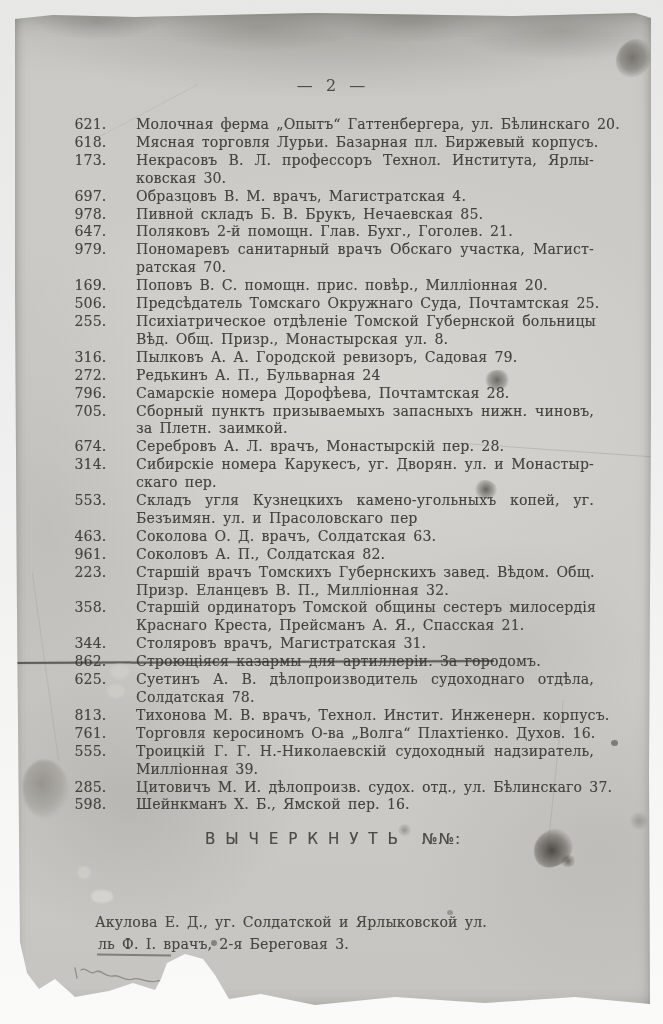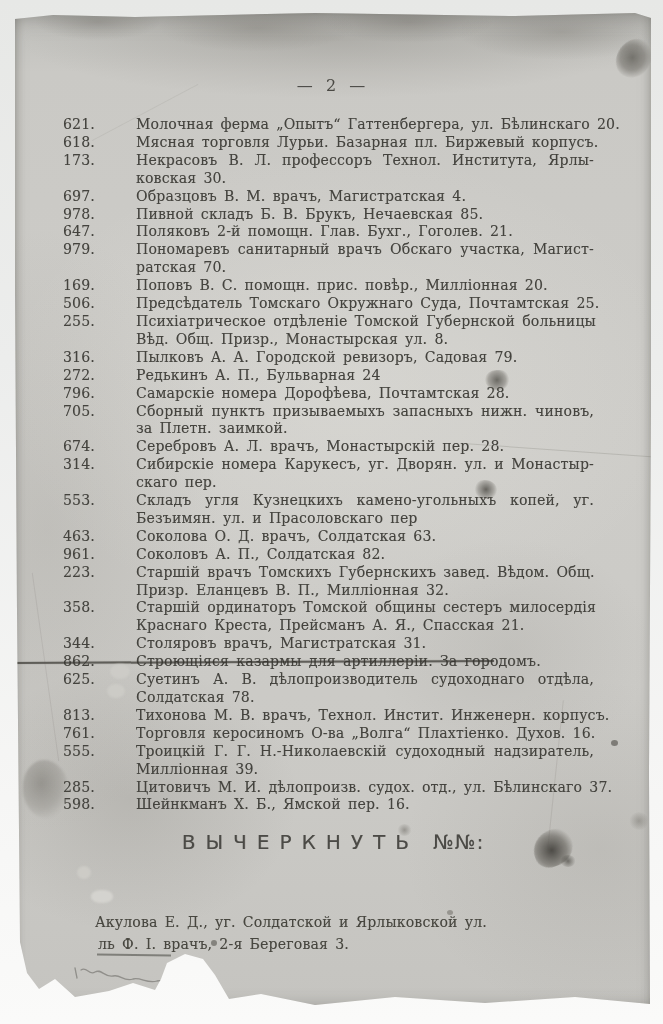--- a/index.html
+++ b/index.html
@@ -40,33 +40,33 @@
   .page-number{
     position:absolute;left:0;top:64px;width:100%;text-align:center;
     font-size:16px;letter-spacing:4px;color:#4a4944;
   }
   .list{
     position:absolute;left:48px;top:104px;width:523px;
     font-size:14px;line-height:17.9px;letter-spacing:.2px;word-spacing:2.5px;
     color:#44433e;text-shadow:.3px .3px .5px rgba(70,68,62,.35);
   }
   .entry{display:flex;position:relative;}
-  .entry .num{width:55px;text-align:left;flex:none;}
+  .entry .num{width:55px;text-align:center;flex:none;}
   .entry .txt{margin-left:18px;width:458px;flex:none;}
   .ln{white-space:nowrap;}
   .ln.j{text-align:justify;text-align-last:justify;}
   .entry.struck::after{
     content:'';position:absolute;left:-60px;right:92px;top:8px;height:2px;
     background:rgba(56,54,49,.72);transform:rotate(-.25deg);
     box-shadow:0 0 1px rgba(56,54,49,.5);
   }
   .strike-heading{
     position:absolute;left:0;top:818px;width:100%;text-align:center;
     font-family:"DejaVu Sans","Liberation Sans",sans-serif;
-    font-size:20px;color:#4b4a46;text-shadow:.4px .4px .6px rgba(70,68,62,.4);
+    font-size:15px;color:#4b4a46;text-shadow:.4px .4px .6px rgba(70,68,62,.4);
   }
   .strike-heading .h1{letter-spacing:10px;}
   .strike-heading .h2{letter-spacing:1px;margin-left:14px;}
   .crossed-items{
     position:absolute;left:80px;top:899px;font-size:14px;line-height:22px;
     letter-spacing:.2px;word-spacing:2.5px;color:#47463f;
     text-shadow:.3px .3px .5px rgba(70,68,62,.35);
   }
   .crossed-items .item:nth-child(2){margin-left:3px;}
   

